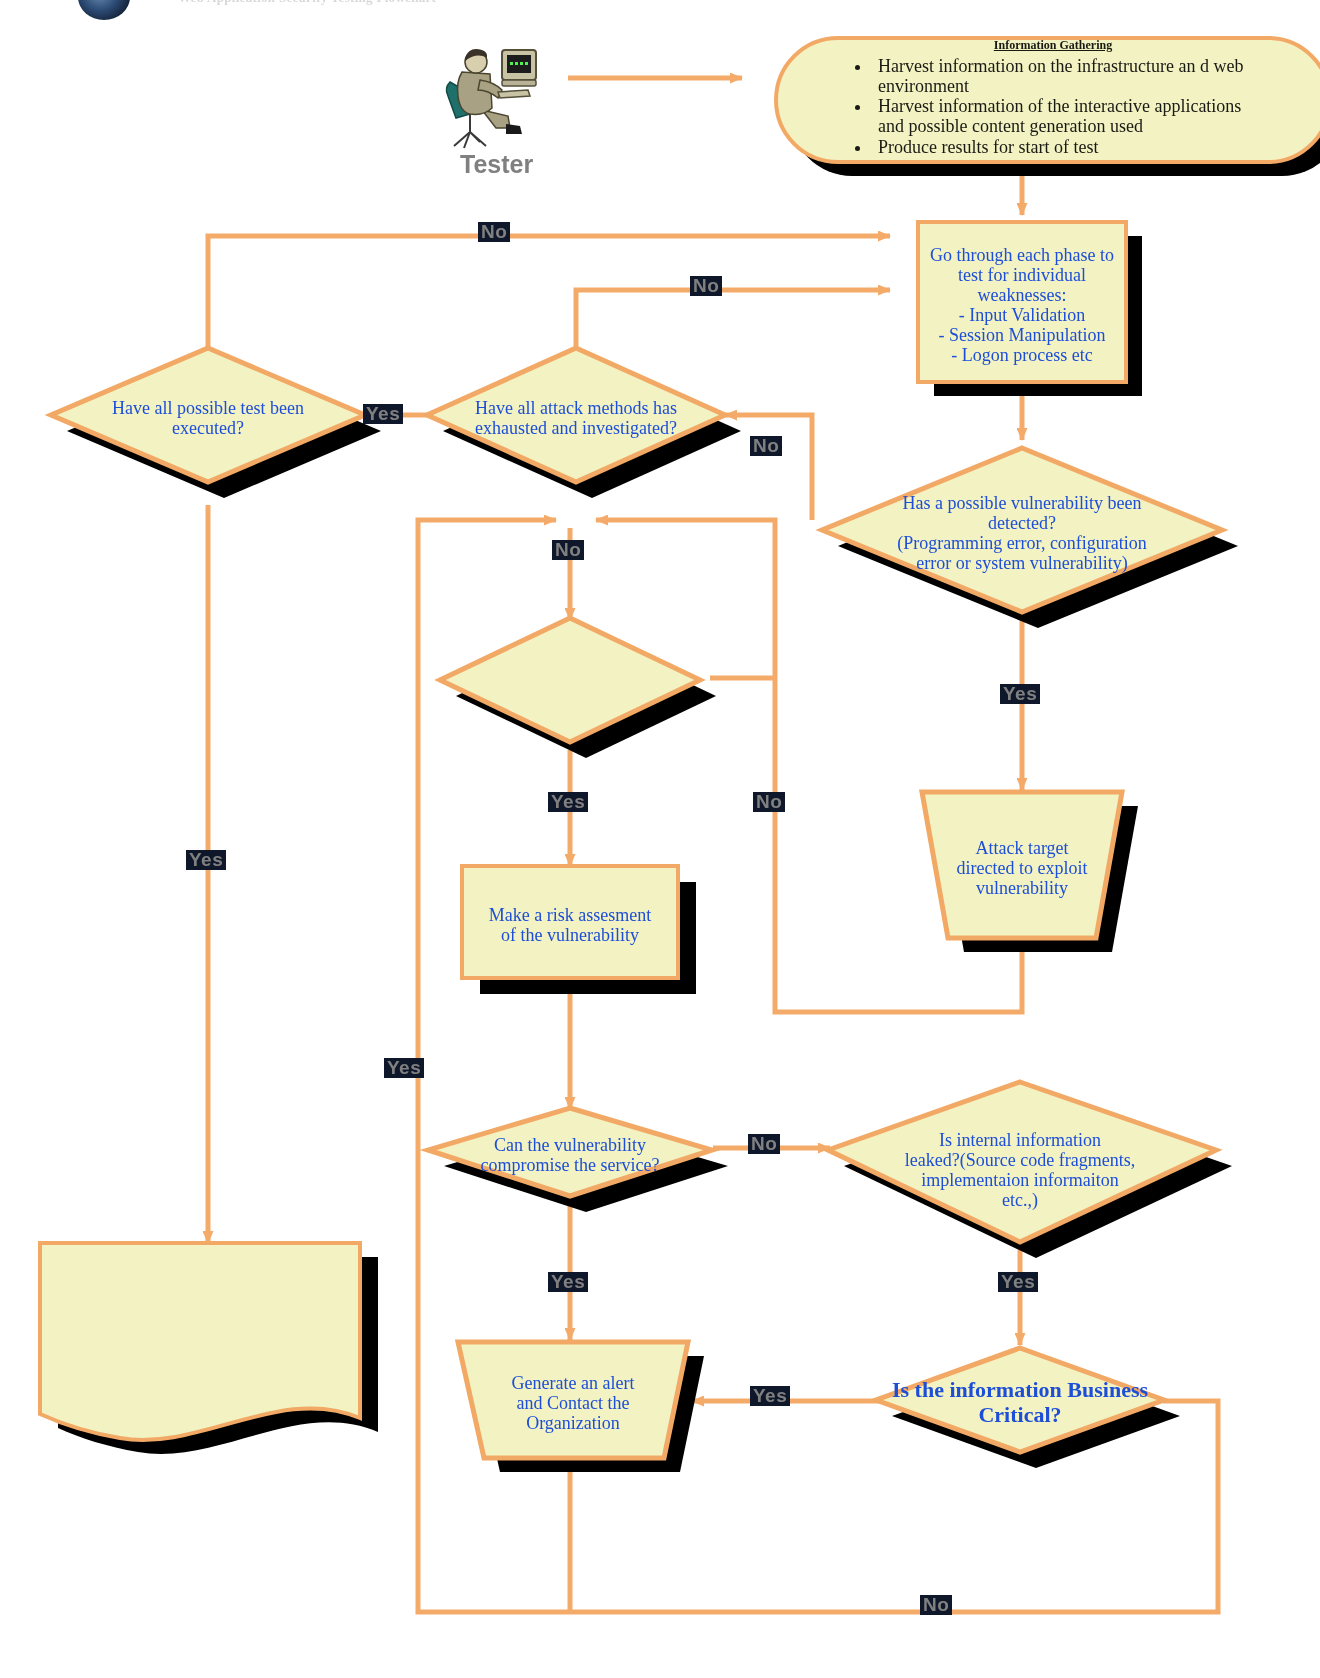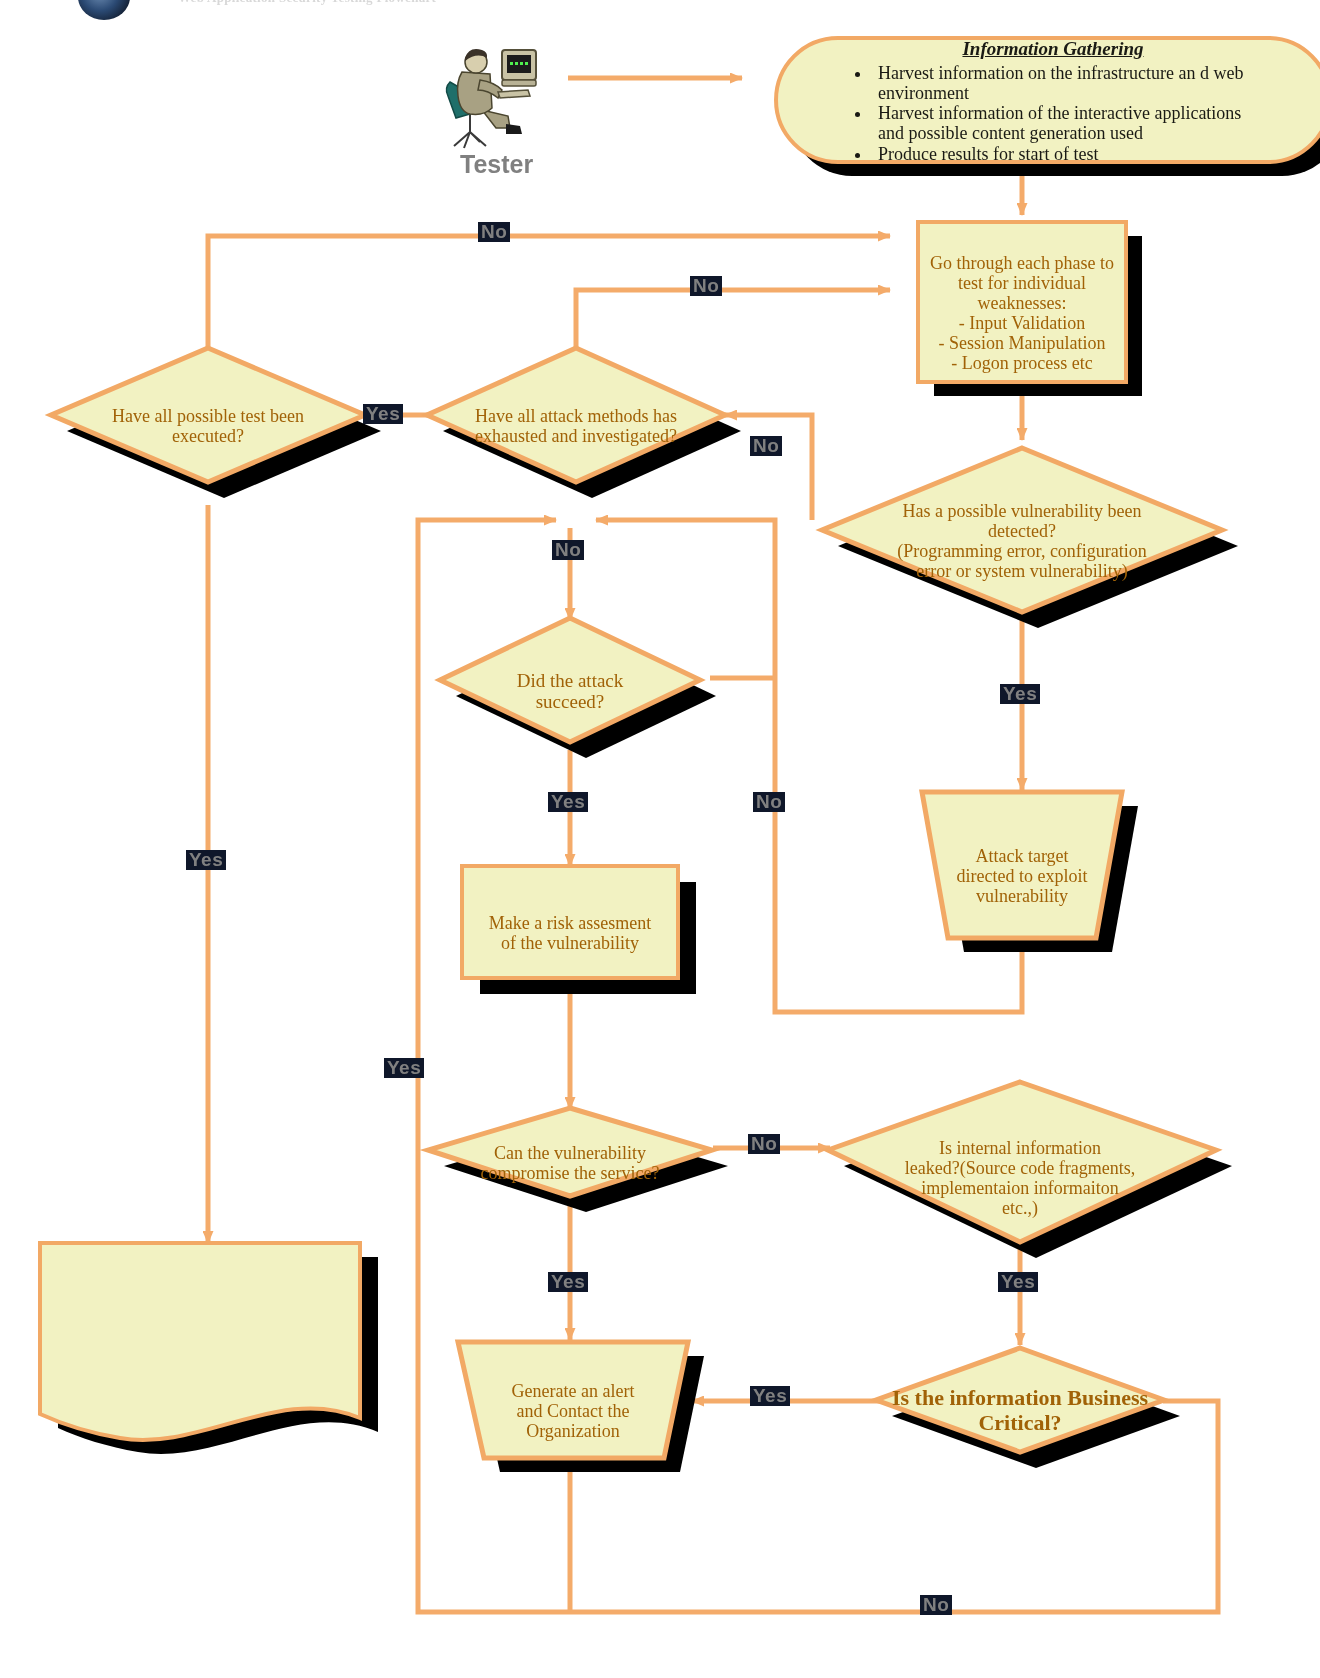--- a/index.html
+++ b/index.html
@@ -8,23 +8,23 @@
     font-family:"Liberation Serif", serif;
     width:1320px;height:1678px;position:relative;overflow:hidden;
   }
   #canvas{position:absolute;left:0;top:0;width:1320px;height:1678px;}
   svg.layer{position:absolute;left:0;top:0;width:1320px;height:1678px;pointer-events:none;}
 
   .node{position:absolute;box-sizing:border-box;}
 
   
   .txt{
-    position:absolute;left:0;top:11px;width:100%;height:100%;
+    position:absolute;left:0;top:3px;width:100%;height:100%;
     display:flex;flex-direction:column;align-items:center;justify-content:center;
-    text-align:center;color:#a16207;line-height:1.12;
+    text-align:center;color:#1d4ed8;line-height:1.12;
     font-family:"Liberation Serif", serif;
     white-space:pre-line;
     padding:0 6px;box-sizing:border-box;
     z-index:5;
   }
   .txt.left{text-align:left;align-items:flex-start;}
 
   
   .elabel{
     position:absolute;
@@ -198,21 +198,21 @@
         <rect x="95" y="38" width="3" height="3"></rect>
       <rect x="100" y="38" width="3" height="3"></rect>
         <rect x="105" y="38" width="3" height="3"></rect>
     </g>
     <rect x="82" y="56" width="34" height="6" rx="2" fill="#b8b296" stroke="#55503a" stroke-width="1.5"></rect>
   </svg>
   <div class="tester-label" style="left:460px;top:150px;">Tester</div>
 
   <div class="node" style="left:838px;top:30px;width:430px;height:140px;z-index:8;">
     <div style="position:absolute;inset:0;display:flex;flex-direction:column;justify-content:flex-start;padding-top:8px;">
-      <div class="bold ul" style="text-align:center;font-size:19px;color:#1a1a14;font-style:italic;">Information Gathering</div>
+      <div class="bold ul" style="text-align:center;font-size:12px;color:#1a1a14;">Information Gathering</div>
       <ul class="bullets" style="font-size:18px;color:#1a1a14;line-height:1.12;margin-top:3px;">
         <li>Harvest information on the infrastructure an d web environment</li>
         <li>Harvest information of the interactive applications and possible content generation used</li>
         <li>Produce results for start of test</li>
       </ul>
     </div>
   </div>
 
   <div class="node" style="left:918px;top:222px;width:208px;height:160px;z-index:8;">
     <div class="txt" style="font-size:18px;">Go through each phase to
@@ -239,24 +239,20 @@
 (Programming error, configuration
 error or system vulnerability)</div>
   </div>
 
   <div class="node" style="left:922px;top:792px;width:200px;height:146px;z-index:8;">
     <div class="txt" style="font-size:18px;">Attack target
 directed to exploit
 vulnerability</div>
   </div>
 
-  <div class="node" style="left:440px;top:618px;width:260px;height:124px;z-index:8;">
-    <div class="txt" style="font-size:19px;">Did  the  attack
-succeed?</div>
-  </div>
 
   <div class="node" style="left:462px;top:866px;width:216px;height:112px;z-index:8;">
     <div class="txt" style="font-size:18px;">Make  a risk assesment
 of the vulnerability</div>
   </div>
 
   <div class="node" style="left:428px;top:1108px;width:284px;height:88px;z-index:8;">
     <div class="txt" style="font-size:18px;">Can the vulnerability
 compromise the service?</div>
   </div>

